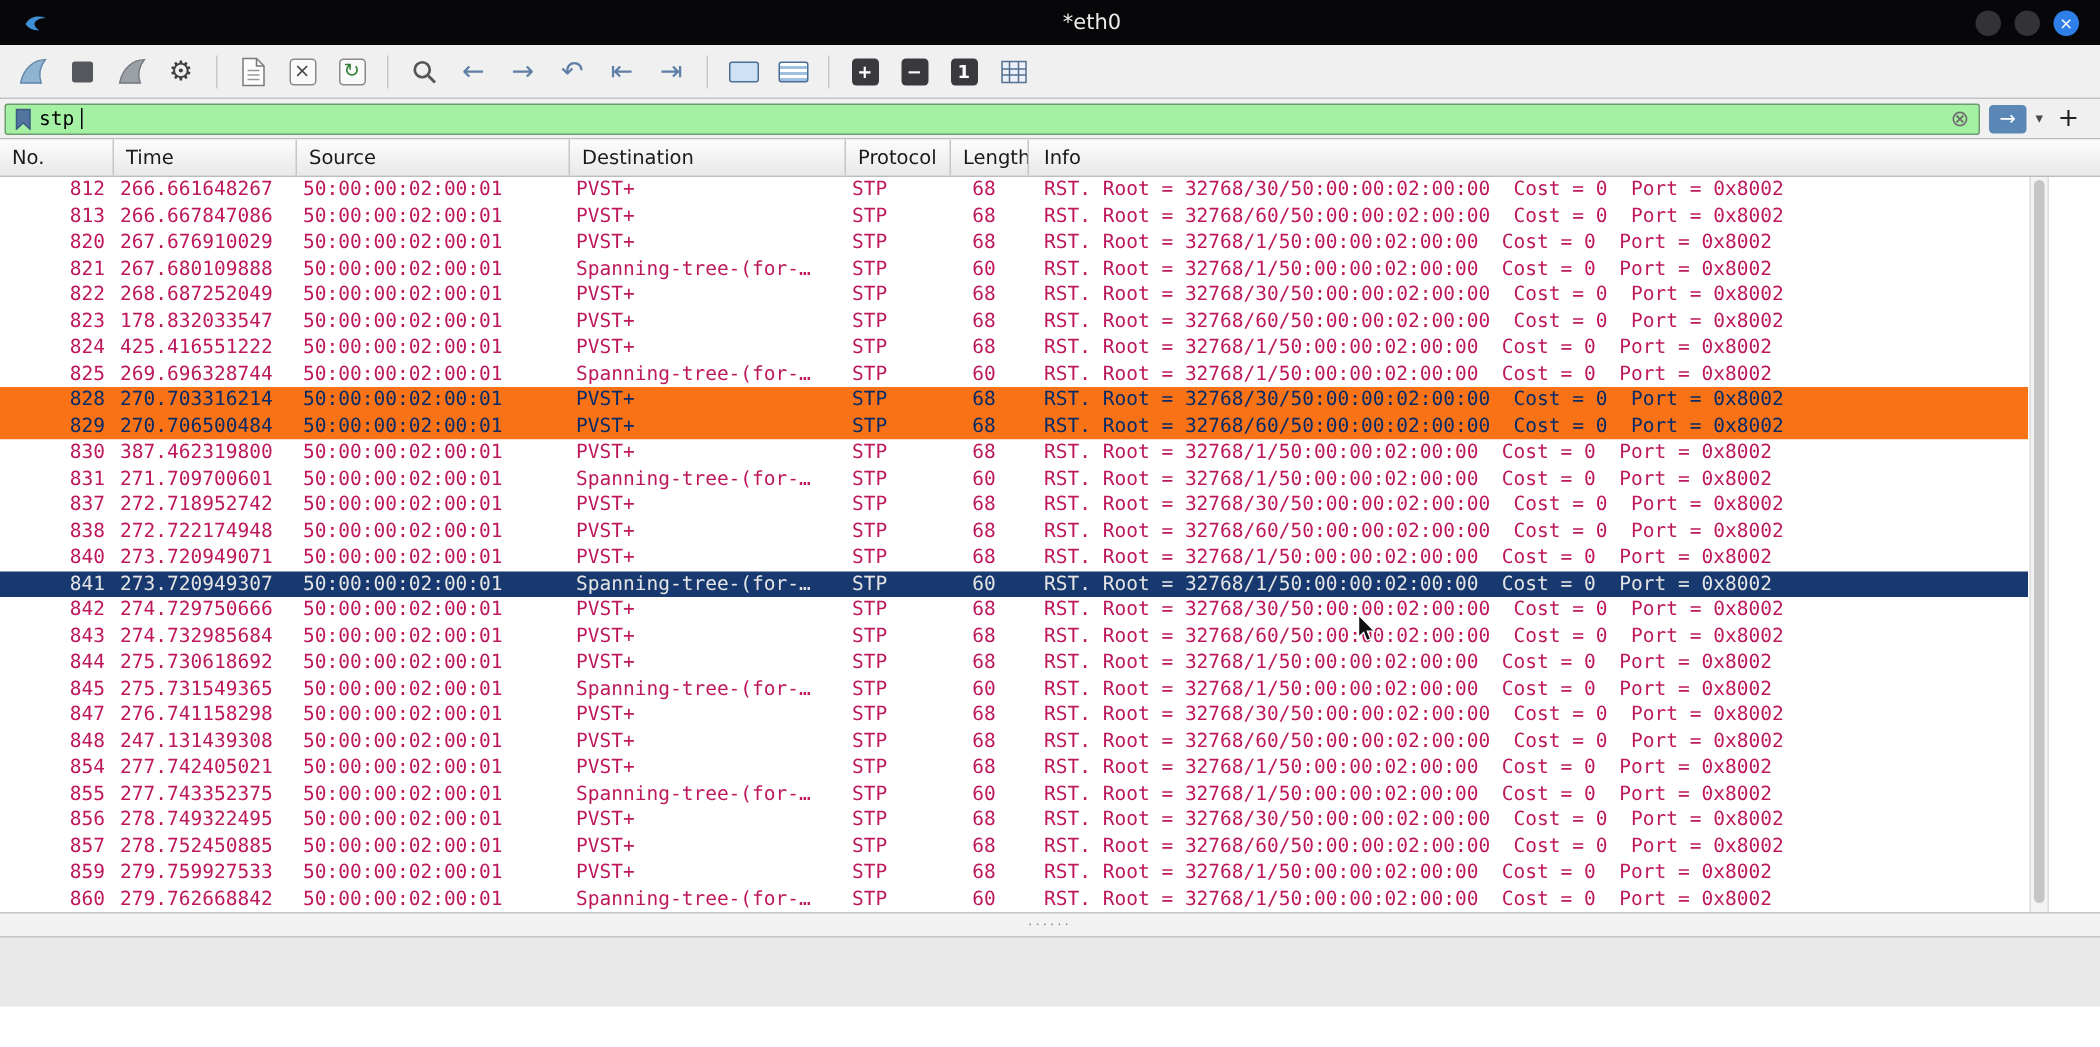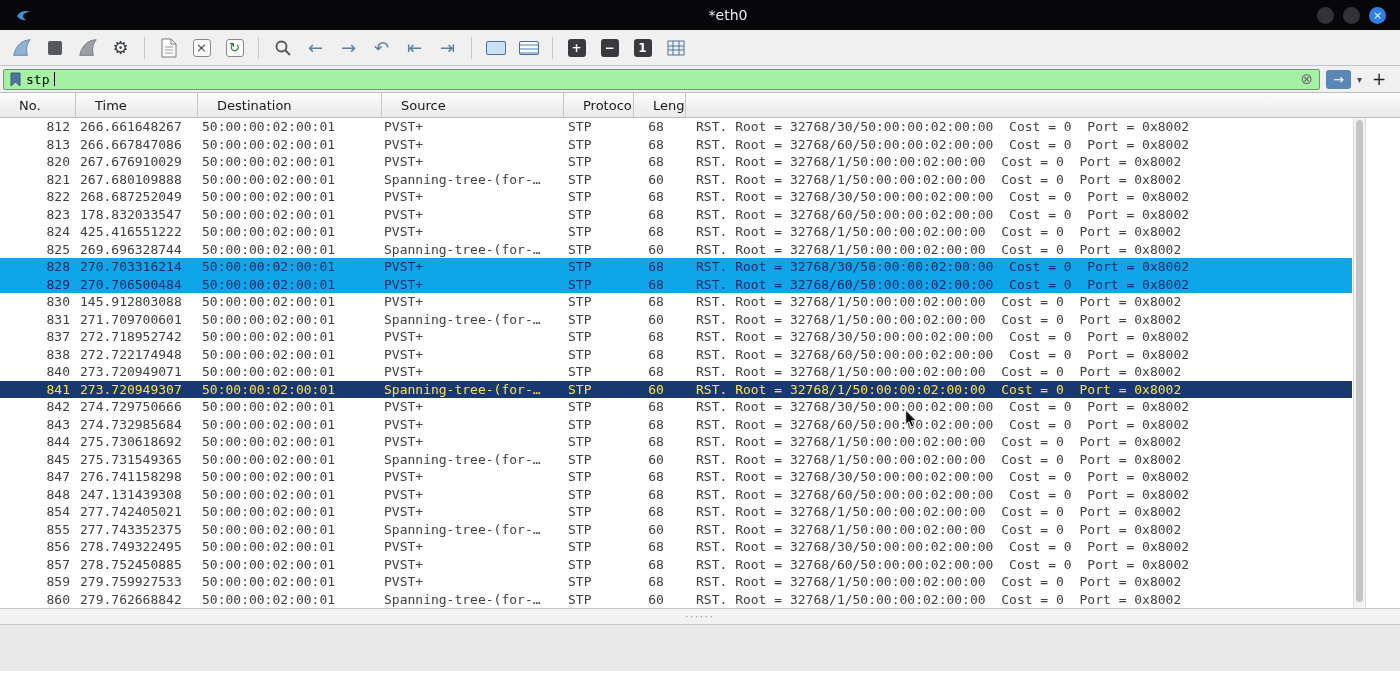--- a/index.html
+++ b/index.html
@@ -34,30 +34,30 @@
   .ffield { flex:1; height:21px; background:#a5f1a3; border:1px solid #6f9a6f; border-radius:2px; display:flex; align-items:center; padding:0 6px; gap:5px; }
   .fval { font-family:"DejaVu Sans Mono","Liberation Mono",monospace; font-size:13px; color:#000; }
   .caret { width:1px; height:14px; background:#000; }
   .fclear { margin-left:auto; color:#6f6f6f; font-size:15px; line-height:1; }
   .fapply { width:25px; height:19px; background:#5b87b7; color:#fff; border-radius:3px; display:flex; align-items:center; justify-content:center; font-size:13px; }
   .fdrop { color:#4a4a4a; font-size:10px; }
   .fplus { width:22px; text-align:center; font-size:17px; color:#222; }
 
   
   .phead { height:25px; background:linear-gradient(#fcfcfc,#e9e9e9); border-bottom:1px solid #bdbdbd; display:flex; font-size:13px; color:#191919; }
-  .hc { flex:none; border-right:1px solid #c6c6c6; padding-left:19px; display:flex; align-items:center; overflow:hidden; }
+  .hc { flex:none; border-right:1px solid #c6c6c6; padding-left:8px; display:flex; align-items:center; overflow:hidden; }
   .hc0{width:76px} .hc1{width:122px} .hc2{width:182px} .hc3{width:184px} .hc4{width:70px} .hc5{width:52px}
   .hc6{flex:1 1 auto; border-right:none; padding-left:10px;}
 
   
   .plist { position:relative; height:490px; background:#fff; overflow:hidden; }
   .rows { width:1352px; }
-  .prow { display:flex; height:17.5px; line-height:17.5px; font-family:"DejaVu Sans Mono","Liberation Mono",monospace; font-size:13px; color:#404040; background:#fff; }
-  .prow.sel2 { background:#0ea5e9; color:#082a66; }
-  .prow.sel1 { background:#17396f; color:#fde047; }
+  .prow { display:flex; height:17.5px; line-height:17.5px; font-family:"DejaVu Sans Mono","Liberation Mono",monospace; font-size:13px; color:#be185d; background:#fff; }
+  .prow.sel2 { background:#f97316; color:#082a66; }
+  .prow.sel1 { background:#17396f; color:#e5e5e5; }
   .c { white-space:pre; overflow:hidden; flex:none; }
   .c0{width:76px; text-align:right; padding-right:6px;}
   .c1{width:122px; padding-left:4px;}
   .c2{width:182px; padding-left:4px;}
   .c3{width:184px; padding-left:4px;}
   .c4{width:70px; padding-left:4px;}
   .c5{width:52px; text-align:center; padding-right:8px;}
   .c6{flex:1 1 auto; padding-left:10px;}
 
   .vscroll { position:absolute; left:1353px; top:0; width:13px; height:100%; background:#f3f3f3; border-left:1px solid #dcdcdc; border-right:1px solid #dcdcdc; }
@@ -211,24 +211,25 @@
     <div class="fapply">
       <span>→</span>
     </div>
     <div class="fdrop">▾</div>
     <div class="fplus">+</div>
   </div>
 
   <div class="phead">
       <div class="hc hc0">No.</div>
       <div class="hc hc1">Time</div>
+      <div class="hc hc2">Source</div>
       <div class="hc hc3">Destination</div>
-      <div class="hc hc2">Source</div>
       <div class="hc hc4">Protocol</div>
       <div class="hc hc5">Length</div>
+      <div class="hc hc6">Info</div>
     </div>
 
   <div class="plist">
     <div class="rows">
         <div class="prow">
           <span class="c c0">812</span>
           <span class="c c1">266.661648267</span>
           <span class="c c2">50:00:00:02:00:01</span>
           <span class="c c3">PVST+</span>
           <span class="c c4">STP</span>
@@ -311,21 +312,21 @@
           <span class="c c0">829</span>
           <span class="c c1">270.706500484</span>
           <span class="c c2">50:00:00:02:00:01</span>
           <span class="c c3">PVST+</span>
           <span class="c c4">STP</span>
           <span class="c c5">68</span>
           <span class="c c6">RST. Root = 32768/60/50:00:00:02:00:00  Cost = 0  Port = 0x8002</span>
         </div>
         <div class="prow">
           <span class="c c0">830</span>
-          <span class="c c1">145.912803088</span>
+          <span class="c c1">387.462319800</span>
           <span class="c c2">50:00:00:02:00:01</span>
           <span class="c c3">PVST+</span>
           <span class="c c4">STP</span>
           <span class="c c5">68</span>
           <span class="c c6">RST. Root = 32768/1/50:00:00:02:00:00  Cost = 0  Port = 0x8002</span>
         </div>
         <div class="prow">
           <span class="c c0">831</span>
           <span class="c c1">271.709700601</span>
           <span class="c c2">50:00:00:02:00:01</span>

